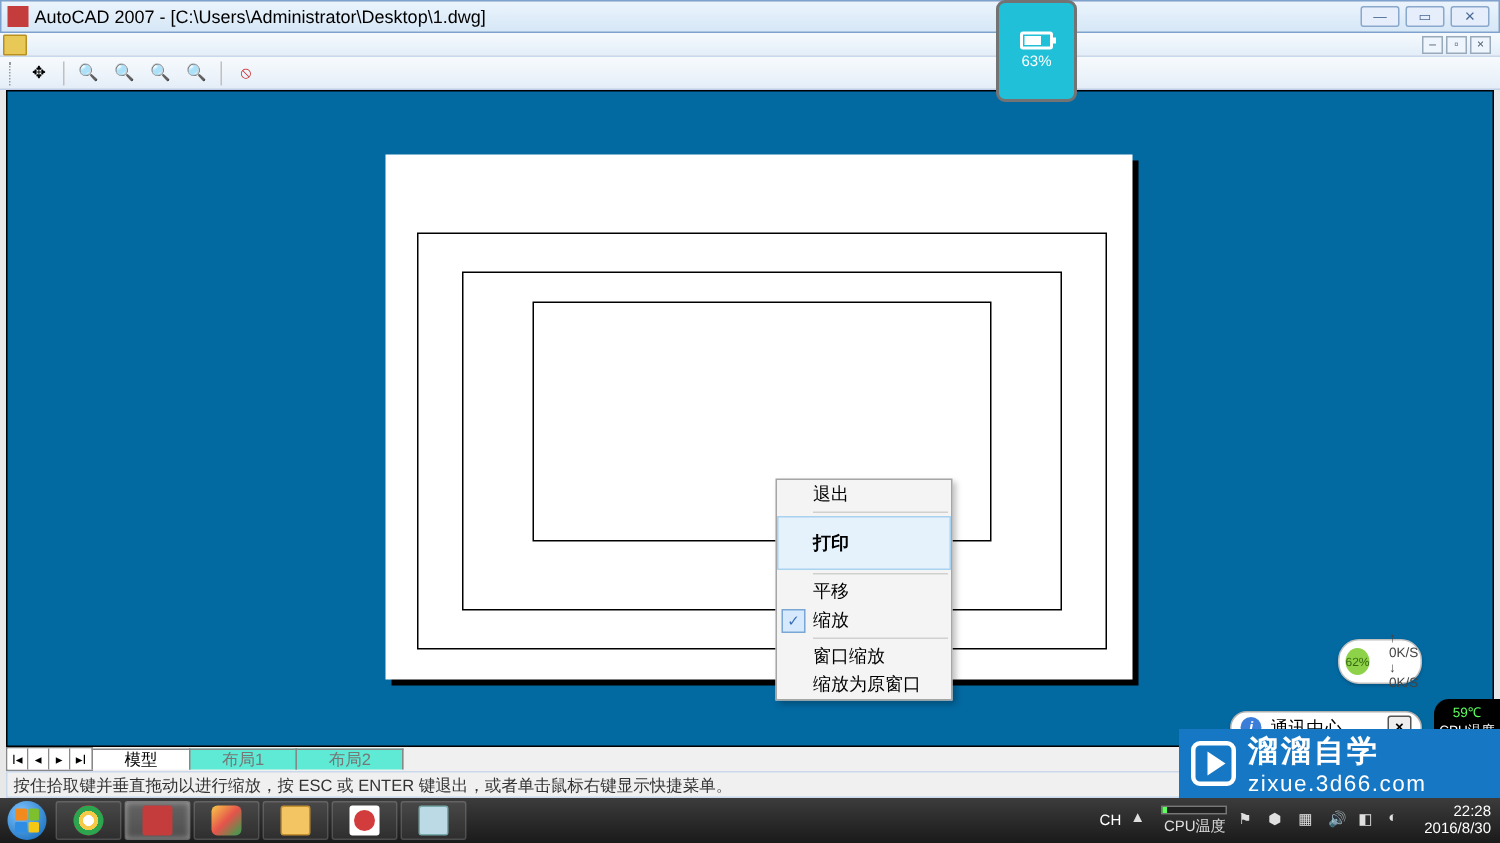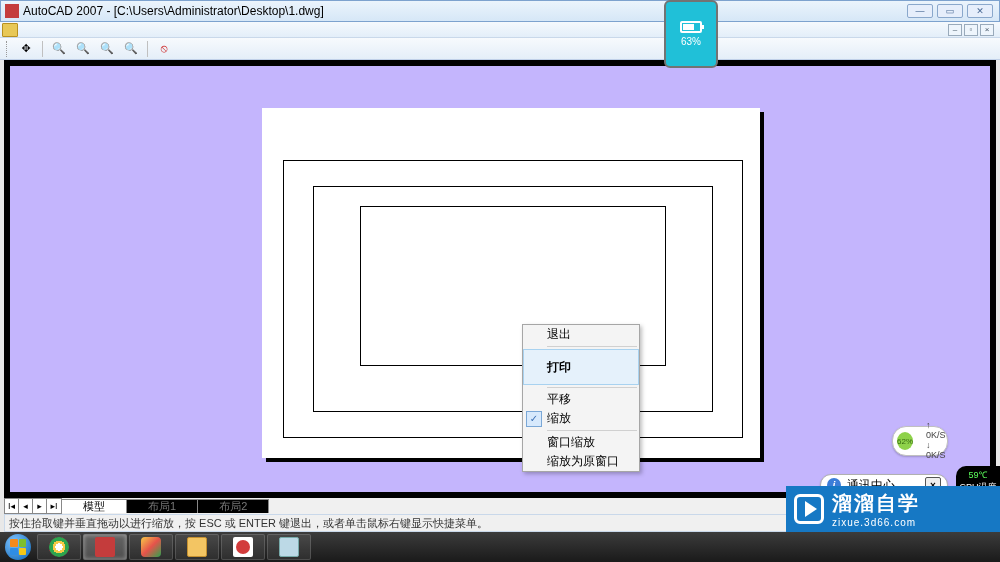--- a/index.html
+++ b/index.html
@@ -14,57 +14,57 @@
 .menu-row { height: 16px; background: linear-gradient(#f5f9fd,#e3eef9); border-bottom: 1px solid #c9d8ea; display: flex; align-items: center; padding-left: 2px; }
 .menu-row .mdi { display: flex; gap:2px; margin-left:auto; margin-right:6px; }
 .mdi span { width:14px; height:12px; border:1px solid #9ab; font-size:8px; display:flex; align-items:center; justify-content:center; background:#eef5fc; color:#456; }
 .menu-icon { width: 16px; height: 14px; background:#e8c857; border:1px solid #b89020; border-radius:1px; }
 
 .toolbar { height: 22px; background: linear-gradient(#f7fafd,#e4eef8); border-bottom: 1px solid #c0d0e8; display:flex; align-items:center; padding-left:6px; gap:8px; }
 .tb-grip { width:4px; height:16px; border-left:1px dotted #999; }
 .tb-btn { width:16px; height:16px; display:flex; align-items:center; justify-content:center; font-size:11px; }
 .tb-sep { width:1px; height:16px; background:#c0c0c0; }
 
-.canvas-area { position:absolute; top:60px; left:4px; right:4px; bottom:64px; background:#c4b5fd; border:6px solid #000000; }
+.canvas-area { position:absolute; top:60px; left:4px; right:4px; bottom:64px; background:#0369a1; border:1px solid #000000; }
 .paper { position:absolute; left:252px; top:42px; width:498px; height:350px; background:#fff; box-shadow:4px 4px 0 #000; }
 .rect1 { position:absolute; left:273px; top:94px; width:460px; height:278px; border:1px solid #000; }
 .rect2 { position:absolute; left:303px; top:120px; width:400px; height:226px; border:1px solid #000; }
 .rect3 { position:absolute; left:350px; top:140px; width:306px; height:160px; border:1px solid #000; }
 
 .context-menu { position:absolute; left:512px; top:258px; width:118px; background:#f4f4f4; border:1px solid #a6a6a6; box-shadow:2px 2px 4px rgba(0,0,0,.25); font-size:12px; }
 .cm-item { display:flex; align-items:center; height:19px; padding-left:24px; position:relative; }
 .cm-item.hover { background:#e5f1fb; border:1px solid #a8d2f0; height:36px; padding-left:23px;font-weight:bold; }
 .cm-check { position:absolute; left:3px; width:16px; height:16px; border:1px solid #7aa7d6; background:#d7e9fc; font-size:10px; color:#3a6fb5; display:flex; align-items:center; justify-content:center; }
 .cm-sep { height:1px; margin:2px 2px 2px 24px; background:#d0d0d0; }
 
 .layout-tabs { position:absolute; bottom:48px; left:4px; right:4px; height:16px; background:#f0f0f0; display:flex; align-items:center; font-size:11px; }
 .lt-nav { display:flex; border:1px solid #888; }
 .lt-nav span { width:14px; height:14px; border-right:1px solid #888; display:flex; align-items:center; justify-content:center; font-size:9px; background:#fff; }
 .lt-nav span:last-child { border-right:none; }
 .lt-tab { padding:0 21px; border:1px solid #888; border-bottom:none; background:#fff; height:14px; display:flex; align-items:center; margin-left:-1px; }
-.lt-tab.inactive { background:#000000; color:#777; }
+.lt-tab.inactive { background:#5eead4; color:#777; }
 
 .statusbar { position:absolute; bottom:30px; left:4px; right:16px; height:18px; background:#f0f0f0; border:1px solid #c9d8ea; font-size:11px; color:#333; display:flex; align-items:center; padding-left:4px; }
 
 .net-widget { position:absolute; right:52px; bottom:106px; width:56px; height:30px; background:#fff; border:1px solid #c0c0c0; border-radius:14px; box-shadow:0 1px 2px rgba(0,0,0,.2); font-size:9px; display:flex; align-items:center; padding:2px 4px; }
 .net-widget .pct { width:18px; height:18px; border-radius:50%; background:#8ed24a; font-size:8px; display:flex; align-items:center; justify-content:center; color:#366a10; }
 .net-widget .speeds { margin-left:13px; line-height:1.1; color:#444; }
 
 .comm-pill { position:absolute; right:52px; bottom:66px; width:128px; height:22px; background:#fff; border:1px solid #b0b0b0; border-radius:11px; box-shadow:0 1px 2px rgba(0,0,0,.2); display:flex; align-items:center; font-size:12px; padding:0 6px; }
 .comm-pill .info { width:14px; height:14px; border-radius:50%; background:#3b7dd8; color:#fff; font-size:10px; display:flex; align-items:center; justify-content:center; margin-right:6px; font-style:italic; font-weight:bold; }
 .comm-pill .close { margin-left:auto; width:16px; height:16px; border:1px solid #555; border-radius:2px; background:#eee; font-size:10px; display:flex; align-items:center; justify-content:center; font-weight:bold; }
 
 .cpu-badge { position:absolute; right:0; bottom:66px; width:44px; height:30px; background:#000; border-radius:10px 0 0 10px; color:#fff; font-size:9px; display:flex; flex-direction:column; align-items:center; justify-content:center; }
 .cpu-badge .deg { color:#5cff5c; }
 
 .watermark { position:absolute; right:0; bottom:30px; width:214px; height:46px; background:#1678c4; color:#ffffff; display:flex; align-items:center; padding-left:8px; }
 .watermark .play { width:30px; height:30px; border:3px solid #fff; border-radius:6px; display:flex; align-items:center; justify-content:center; margin-right:8px; }
 .watermark .play::after { content:""; border-left:12px solid #fff; border-top:8px solid transparent; border-bottom:8px solid transparent; margin-left:3px; }
 .watermark .big { font-size:20px; font-weight:bold; letter-spacing:2px; }
-.watermark .small { font-size:10px; letter-spacing:1px; }
+.watermark .small { font-size:15px; letter-spacing:1px; }
 
 .green-blob { position:absolute; right:40px; bottom:30px; width:22px; height:22px; background:radial-gradient(circle at 30% 30%, #beff7a, #4aa514); border-radius:50% 50% 50% 8px; font-size:9px; color:#226a00; display:flex; align-items:center; justify-content:center; }
 
 .taskbar { position:absolute; bottom:0; left:0; right:0; height:30px; background:linear-gradient(#3c3c3c,#1a1a1a); display:flex; align-items:center; }
 .start-orb { width:36px; height:30px; display:flex; align-items:center; justify-content:center; }
 .start-orb .orb { width:26px; height:26px; border-radius:50%; background:radial-gradient(circle at 35% 30%, #7ec3ff, #0a63b3); display:grid; grid-template-columns:1fr 1fr; grid-template-rows:1fr 1fr; gap:1px; padding:5px; }
 .start-orb .orb span:nth-child(1){background:#f38a1e;} .start-orb .orb span:nth-child(2){background:#7ebf2d;}
 .start-orb .orb span:nth-child(3){background:#2f8de4;} .start-orb .orb span:nth-child(4){background:#f5c816;}
 .start-orb .orb span{border-radius:1px;}
 .task-btn { width:44px; height:26px; margin:0 1px; border:1px solid rgba(255,255,255,.15); border-radius:2px; background:rgba(255,255,255,.08); display:flex; align-items:center; justify-content:center; }
@@ -224,20 +224,38 @@
     </div>
   <div class="task-btn">
       <div class="ti" style="background:#fff;display:flex;align-items:center;justify-content:center;">
         <span style="width:14px;height:14px;background:#d23c3c;border-radius:50%;"></span>
       </div>
     </div>
   <div class="task-btn">
       <div class="ti" style="background:#bcd9e6;border:1px solid #7aa;"></div>
     </div>
 
+  <div class="tray">
+    <span>CH</span>
+    <span class="tray-icon">▲</span>
+    <div class="gauge">
+      <div class="g"></div>
+      <span>CPU温度</span>
+    </div>
+    <span class="tray-icon">⚑</span>
+    <span class="tray-icon">⬢</span>
+    <span class="tray-icon">▦</span>
+    <span class="tray-icon">🔊</span>
+    <span class="tray-icon">◧</span>
+    <span class="tray-icon">◐</span>
+    <div class="clock">
+      <div>22:28</div>
+      <div>2016/8/30</div>
+    </div>
+  </div>
 </div>
 
 <div class="phone">
   <div class="batt">
       <div class="fill"></div>
     </div>
   <span>63%</span>
 </div>
 
 </body></html>

